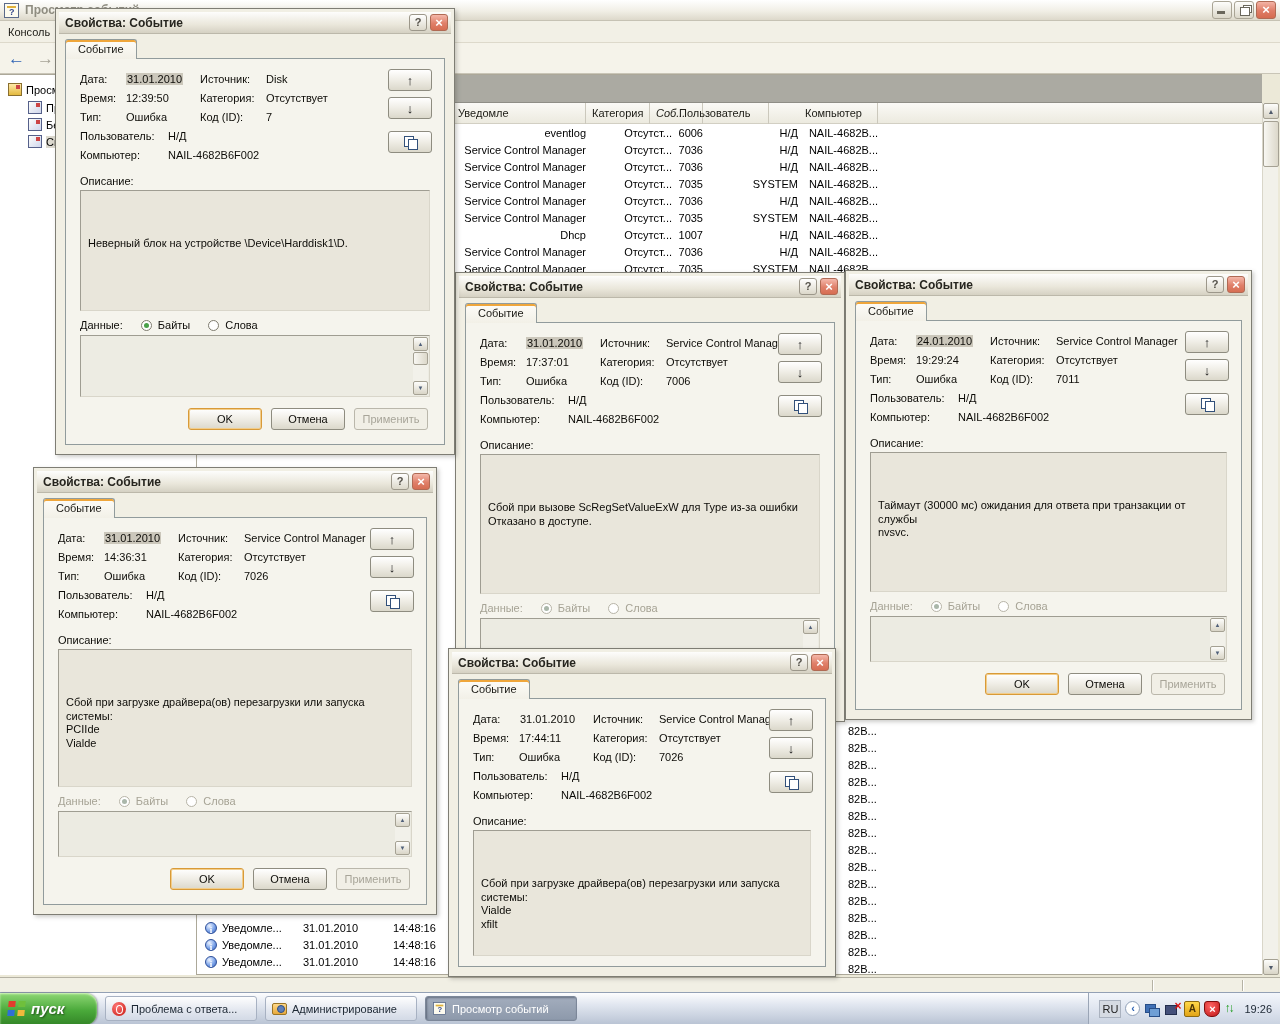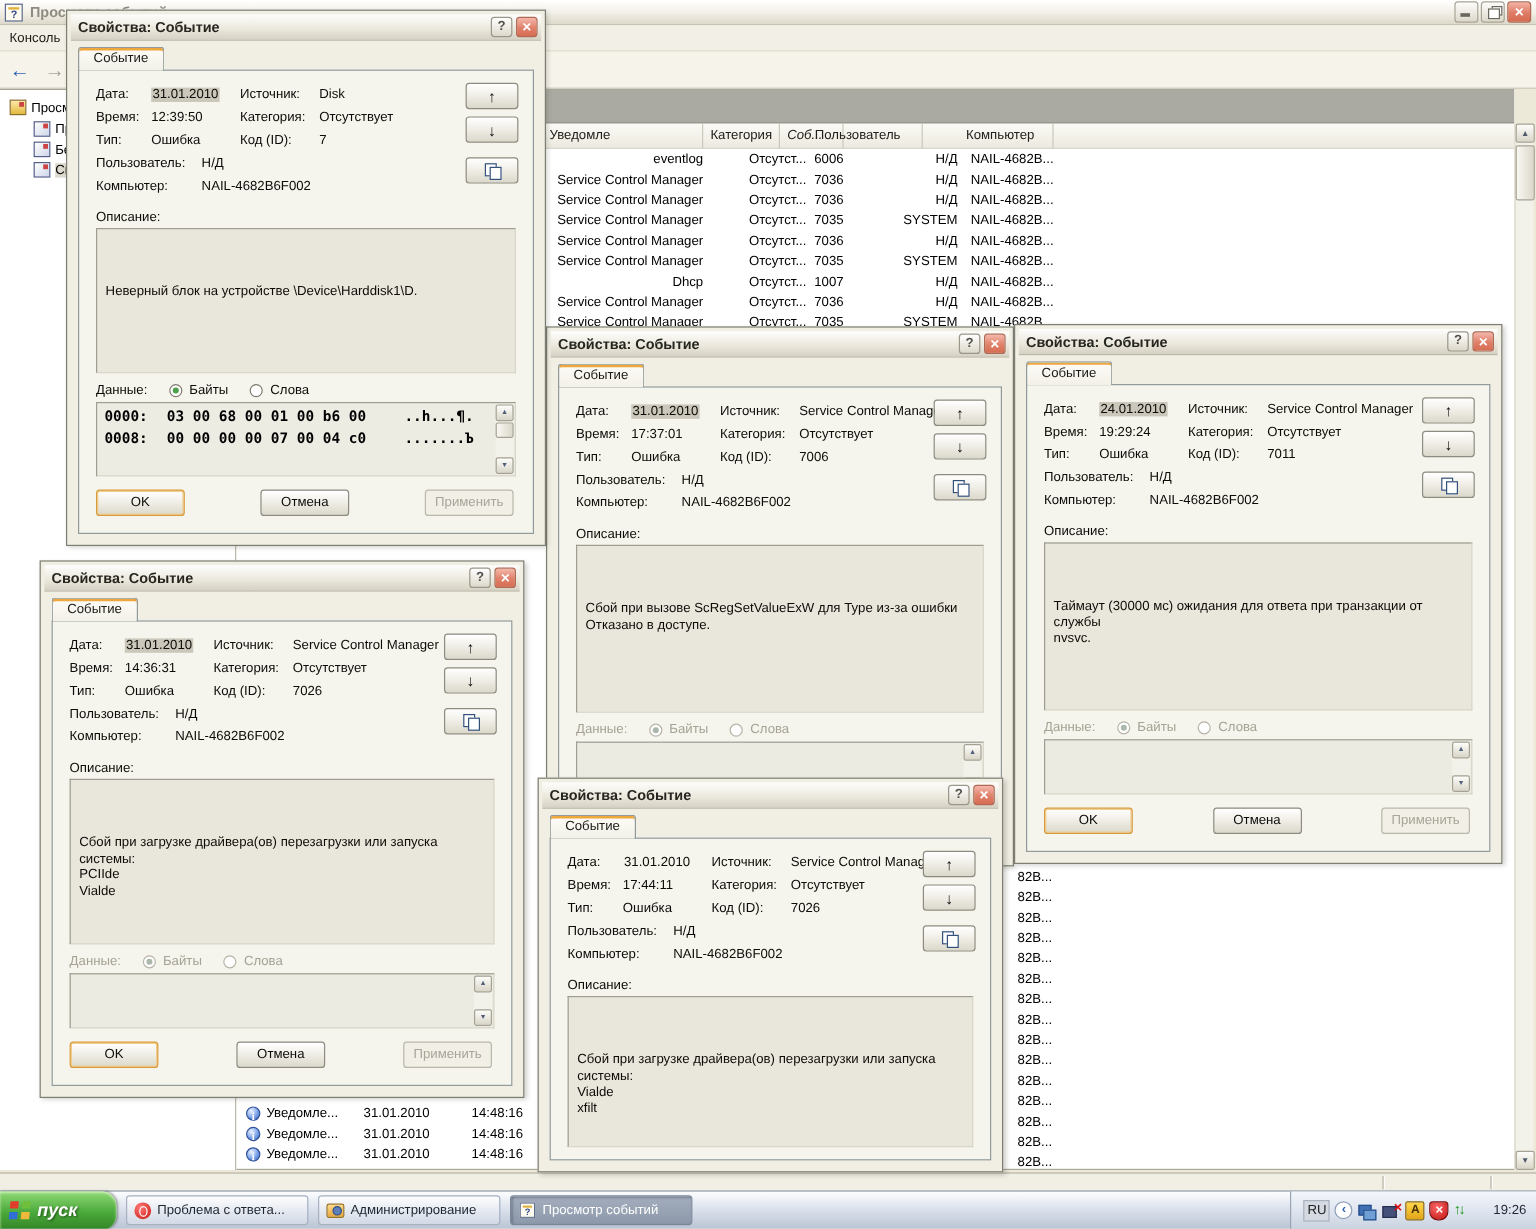--- a/index.html
+++ b/index.html
@@ -131,21 +131,21 @@
     color:#000;line-height:18px;white-space:pre;}
   .hexline .addr{width:52px;flex:none;} .hexline .hx{flex:1;} .hexline .asc{width:72px;flex:none;}
   .mini-scroll{position:absolute;right:1px;top:1px;bottom:1px;width:15px;background:#f2f1ea;}
   .ms-btn{position:absolute;left:0;width:15px;height:14px;border:1px solid #a5a193;border-radius:2px;
     background:linear-gradient(180deg,#fdfdfb,#d9d5c7);color:#50607a;font-size:6px;text-align:center;line-height:13px;}
   .ms-btn.up{top:0;} .ms-btn.up::after{content:"▲";}
   .ms-btn.down{bottom:0;} .ms-btn.down::after{content:"▼";}
   .ms-thumb{display:none;position:absolute;left:0;top:15px;width:15px;height:13px;
     border:1px solid #a5a193;border-radius:2px;background:linear-gradient(90deg,#f8f7f2,#dcd8ca);}
   .d1 .ms-thumb{display:block;}
-  .btn-row{flex:none;height:30px;margin-top:7px;display:flex;justify-content:space-between;align-items:center;gap:9px;padding-right:2px;}
+  .btn-row{flex:none;height:30px;margin-top:7px;display:flex;justify-content:flex-end;align-items:center;gap:9px;padding-right:2px;}
   .xpbtn{width:74px;height:22px;border:1px solid #8e8c80;border-radius:3px;font-family:inherit;font-size:11px;color:#0d0c08;
     background:linear-gradient(180deg,#ffffff,#f1efe8 45%,#dbd8cb);}
   .xpbtn.default{border-color:#d89a38;box-shadow:0 0 0 1px #f2cd8a inset;}
   .xpbtn.disabled{color:#a8a599;border-color:#bab7ab;background:#f1efe6;}
 
   
   .taskbar{position:absolute;left:0;top:992px;width:1280px;height:32px;z-index:100;
     background:linear-gradient(180deg,#fdfdfe,#e3e8f1 35%,#cdd5e2 70%,#bac4d4);border-top:1px solid #93a0b4;
     display:flex;align-items:center;}
   .startbtn{flex:none;width:97px;height:32px;border-radius:0 12px 12px 0;
@@ -178,21 +178,21 @@
   .tray-ico{width:16px;height:16px;position:relative;flex:none;}
   .net-ico::before{content:"";position:absolute;left:1px;top:3px;width:9px;height:7px;background:#3f6fb5;border:1px solid #274e88;}
   .net-ico::after{content:"";position:absolute;left:5px;top:7px;width:9px;height:7px;background:#6f9fd5;border:1px solid #274e88;}
   .netx-ico::before{content:"";position:absolute;left:1px;top:4px;width:10px;height:8px;background:#44507a;border:1px solid #232e4e;}
   .netx-ico::after{content:"×";position:absolute;right:-1px;top:-2px;color:#d11;font-weight:bold;font-size:12px;}
   .alert-ico{background:linear-gradient(180deg,#ffd84a,#e2a416);border:1px solid #8d6a10;border-radius:2px;}
   .alert-ico::after{content:"A";position:absolute;left:0;top:1px;width:100%;text-align:center;font-size:10px;font-weight:bold;color:#4a3406;}
   .shield-ico{background:radial-gradient(circle at 40% 30%,#f66,#c01515);border:1px solid #7e0d0d;border-radius:3px 3px 7px 7px;}
   .shield-ico::after{content:"×";position:absolute;left:0;top:0;width:100%;text-align:center;color:#fff;font-weight:bold;font-size:11px;line-height:14px;}
   .updown-ico::after{content:"↑↓";position:absolute;left:0;top:0;letter-spacing:-2px;color:#1d9b1d;font-weight:bold;font-size:12px;}
-  .clock{margin-left:13px;color:#1c2733;}
+  .clock{margin-left:0;color:#1c2733;}
 </style>
 </head>
 <body>
 
 <div class="mw-title">
   <span class="ev-icon"></span>
   <span class="mw-title-text">Просмотр событий</span>
   <span class="mw-btns">
     <span class="wbtn min"></span>
     <span class="wbtn restore"></span>
@@ -402,32 +402,20 @@
           <div class="desc-text">Неверный блок на устройстве \Device\Harddisk1\D.</div>
         </div>
         <div class="data-row">
           <span>Данные:</span>
           <span class="radio checked"></span>
           <span>Байты</span>
           <span class="radio"></span>
           <span>Слова</span>
         </div>
         <div class="data-box">
-          <div class="hex-rows">
-            <div class="hexline">
-              <span class="addr">0000:</span>
-              <span class="hx">03 00 68 00 01 00 b6 00</span>
-              <span class="asc">..h...¶.</span>
-            </div>
-            <div class="hexline">
-              <span class="addr">0008:</span>
-              <span class="hx">00 00 00 00 07 00 04 c0</span>
-              <span class="asc">.......Ъ</span>
-            </div>
-          </div>
           <div class="mini-scroll">
             <div class="ms-btn up"></div>
             <div class="ms-thumb"></div>
             <div class="ms-btn down"></div>
           </div>
         </div>
         <div class="btn-row">
           <button class="xpbtn default">OK</button>
           <button class="xpbtn">Отмена</button>
           <button class="xpbtn disabled">Применить</button>

